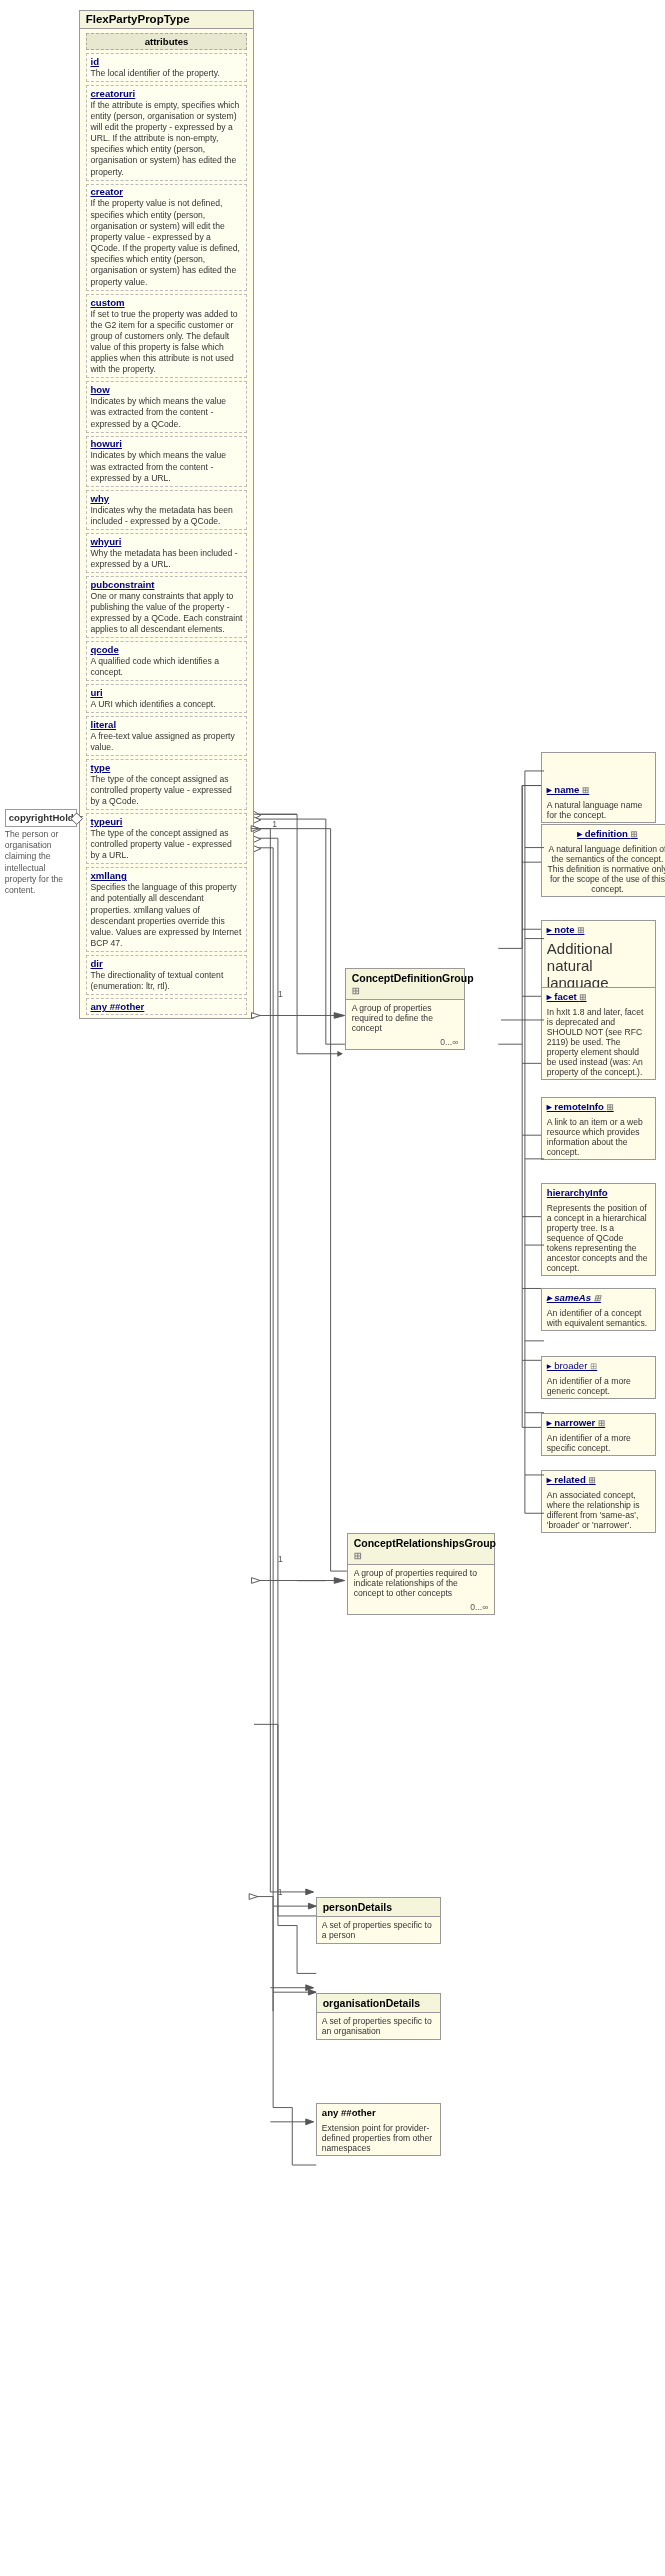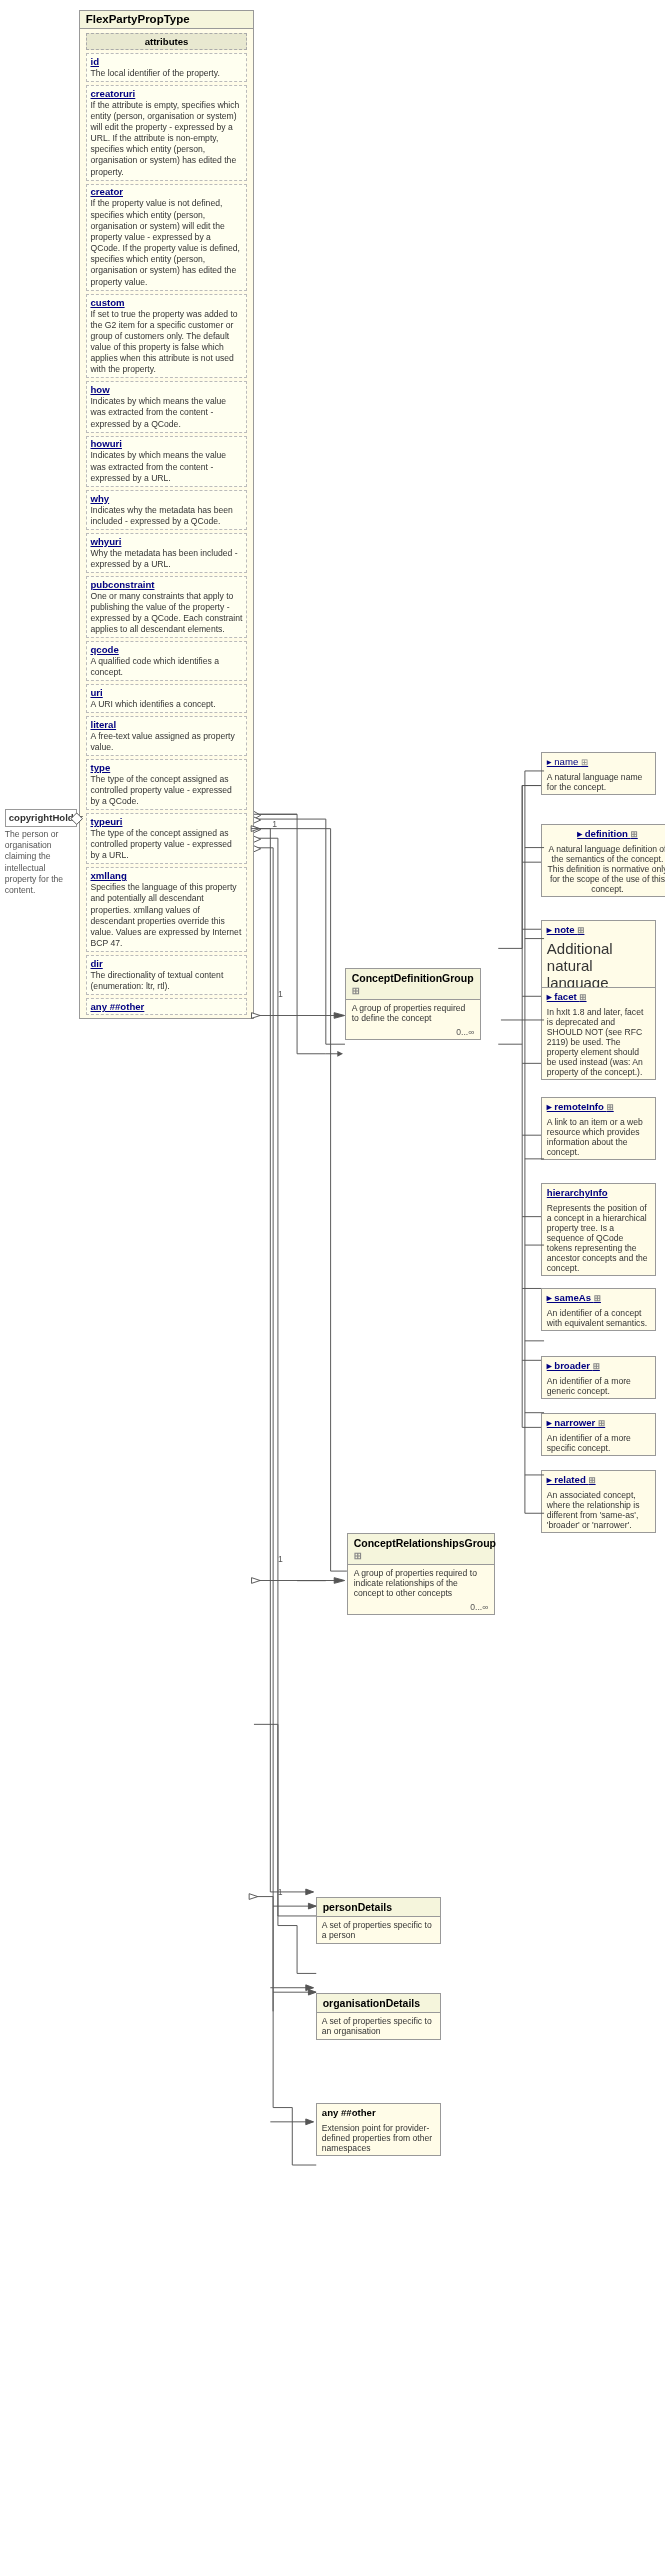--- a/index.html
+++ b/index.html
@@ -247,38 +247,38 @@
     <div style="font-weight:bold; font-size:9.6px; border:1px solid #999; padding:1.9px 2.9px; background:#fff;">copyrightHolder</div>
     <div style="font-size:8.6px; margin-top:1.9px; color:#555;">The person or organisation claiming the intellectual property for the content.</div>
   </div>
 
   <div style="position:absolute; left:70px; top:812px;">
     <svg width="13.4" height="13.4" viewBox="0 0 14 14">
       <polygon points="7,1 13,7 7,13 1,7" fill="white" stroke="#555" stroke-width="1"></polygon>
     </svg>
   </div>
 
-  <div class="right-box" style="top:968px; left:345px; width:136px;">
+  <div class="right-box" style="top:968px; left:345px; width:120px;">
     <div class="right-box-title">
       <span>ConceptDefinitionGroup</span>
       <span style="color:#888; font-size:9.6px;"> ⊞</span>
     </div>
     <div style="padding:2.9px 5.7px; font-size:8.6px; color:#333;">A group of properties required to define the concept</div>
     <div style="padding:1.9px 5.7px; font-size:8.6px; color:#555; text-align:right;">0...∞</div>
   </div>
 
   <svg style="position:absolute; top:1006px; left:251px; width:96px; height:19px; overflow:visible;" viewBox="0 0 100 20" width="96" height="19">
     <line x1="0" y1="10" x2="95" y2="10" stroke="#555" stroke-width="1"></line>
     <polygon points="0,7 9,10 0,13" fill="white" stroke="#555" stroke-width="1"></polygon>
     <polygon points="87,7 98,10 87,13" fill="#555" stroke="#555" stroke-width="1"></polygon>
   </svg>
   <div style="position:absolute; top:989px; left:278px; font-size:8.6px; color:#555;">1</div>
 
   <div class="right-box" style="top:752px; left:541px; width:115px;">
-    <div style="padding:2.9px 4.8px; font-weight:normal; font-size:9.6px; color:#000080; text-decoration:underline;">
+    <div style="padding:2.9px 4.8px; font-weight:bold; font-size:9.6px; color:#000080; text-decoration:underline;margin-top:28px;">
       ▸ name <span style="font-size:8.6px; color:#888;">⊞</span>
     </div>
     <div style="padding:1.9px 4.8px; font-size:8.6px; color:#333;">A natural language name for the concept.</div>
   </div>
 
   <div class="right-box" style="top:824px; left:541px; width:133px;text-align:center;">
     <div style="padding:2.9px 4.8px; font-weight:bold; font-size:9.6px; color:#000080; text-decoration:underline;">
       ▸ definition <span style="font-size:8.6px; color:#888;">⊞</span>
     </div>
     <div style="padding:1.9px 4.8px; font-size:8.6px; color:#333;">A natural language definition of the semantics of the concept. This definition is normative only for the scope of the use of this concept.</div>
@@ -304,28 +304,28 @@
     </div>
     <div style="padding:1.9px 4.8px; font-size:8.6px; color:#333;">A link to an item or a web resource which provides information about the concept.</div>
   </div>
 
   <div class="right-box" style="top:1183px; left:541px; width:115px;">
     <div style="padding:2.9px 4.8px; font-weight:bold; font-size:9.6px; color:#000080; text-decoration:underline;">hierarchyInfo</div>
     <div style="padding:1.9px 4.8px; font-size:8.6px; color:#333;">Represents the position of a concept in a hierarchical property tree. Is a sequence of QCode tokens representing the ancestor concepts and the concept.</div>
   </div>
 
   <div class="right-box" style="top:1288px; left:541px; width:115px;">
-    <div style="padding:2.9px 4.8px; font-weight:bold; font-size:9.6px; color:#000080; text-decoration:underline;">
+    <div style="padding:2.9px 4.8px; font-weight:bold; font-size:9.6px; color:#000080; text-decoration:underline;font-style:italic;">
       ▸ sameAs <span style="font-size:8.6px; color:#888;">⊞</span>
     </div>
     <div style="padding:1.9px 4.8px; font-size:8.6px; color:#333;">An identifier of a concept with equivalent semantics.</div>
   </div>
 
   <div class="right-box" style="top:1356px; left:541px; width:115px;">
-    <div style="padding:2.9px 4.8px; font-weight:bold; font-size:9.6px; color:#000080; text-decoration:underline;">
+    <div style="padding:2.9px 4.8px; font-weight:normal; font-size:9.6px; color:#000080; text-decoration:underline;">
       ▸ broader <span style="font-size:8.6px; color:#888;">⊞</span>
     </div>
     <div style="padding:1.9px 4.8px; font-size:8.6px; color:#333;">An identifier of a more generic concept.</div>
   </div>
 
   <div class="right-box" style="top:1413px; left:541px; width:115px;">
     <div style="padding:2.9px 4.8px; font-weight:bold; font-size:9.6px; color:#000080; text-decoration:underline;">
       ▸ narrower <span style="font-size:8.6px; color:#888;">⊞</span>
     </div>
     <div style="padding:1.9px 4.8px; font-size:8.6px; color:#333;">An identifier of a more specific concept.</div>

